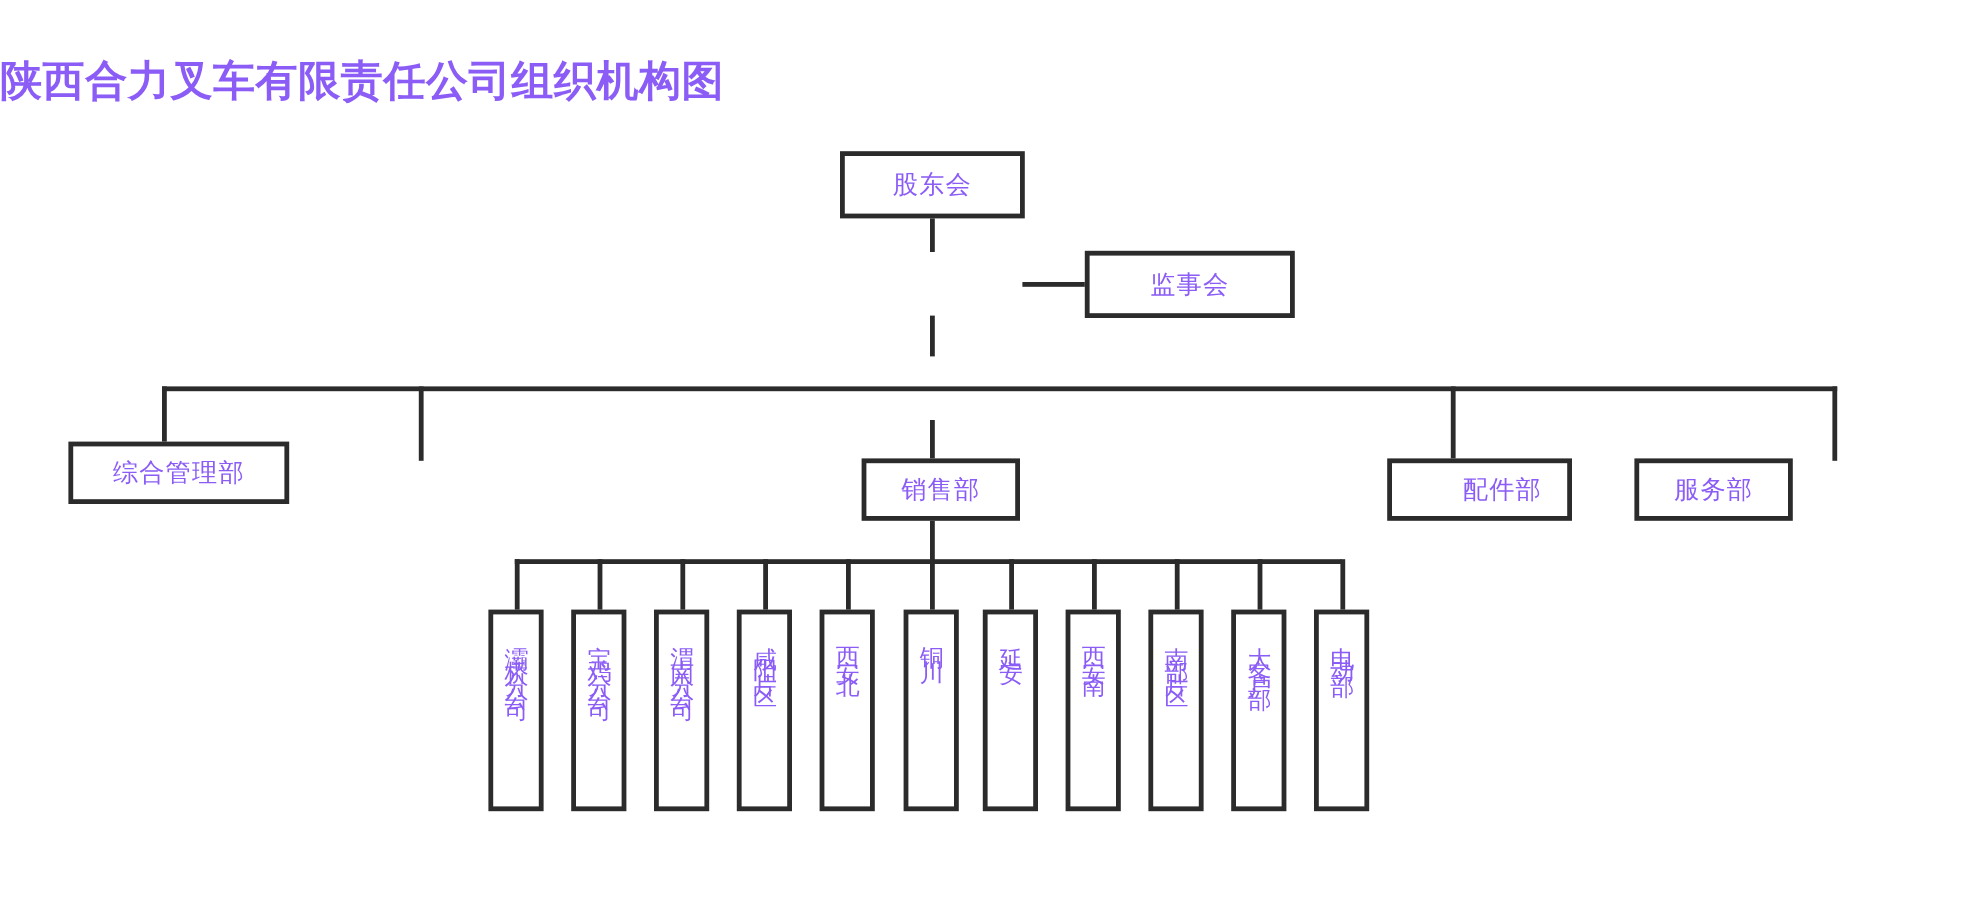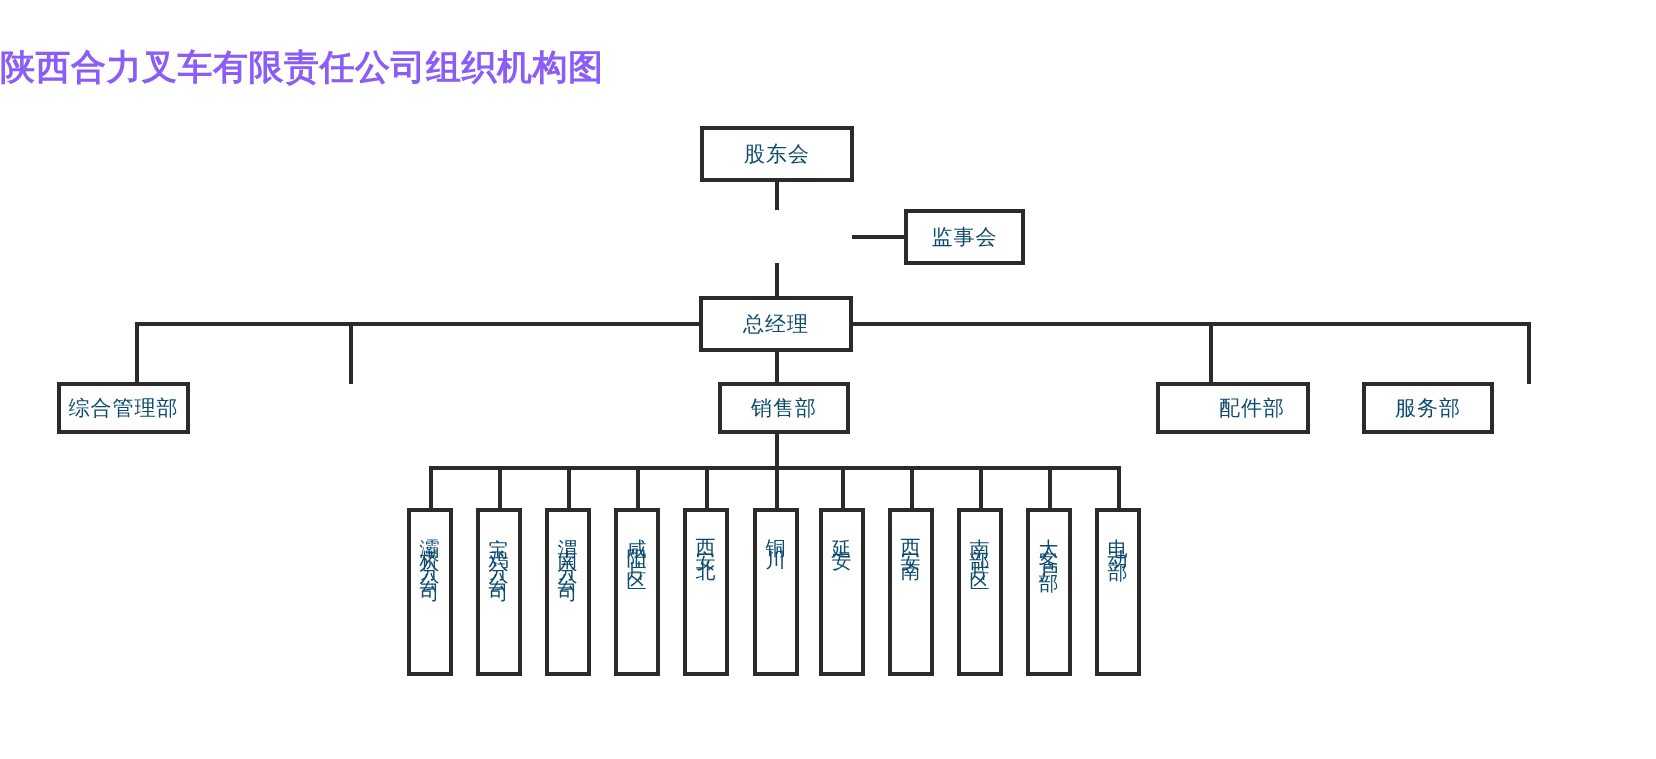--- a/index.html
+++ b/index.html
@@ -40,21 +40,21 @@
     border: 4px solid #2b2b2b;
     background: #ffffff;
     display: flex;
     align-items: center;
     justify-content: center;
     z-index: 3;
   }
   .node .label {
     font-size: 21px;
     line-height: 1.15;
-    color: #0c4a6e;
+    color: #8b5cf6;
     white-space: nowrap;
     letter-spacing: 1px;
   }
 
   
   .node.vert {
     align-items: flex-start;
     padding-top: 11px;
   }
   .node.vert .label {
@@ -84,40 +84,37 @@
 
   <div class="node" style="left:700px; top:126px; width:154px; height:56px;">
     <span class="label">股东会</span>
   </div>
 
   <div class="ln v" style="left:775px; top:180px; height:30px;"></div>
 
 
   <div class="ln h" style="left:852px; top:235px; width:54px;"></div>
 
-  <div class="node" style="left:904px; top:209px; width:121px; height:56px;">
+  <div class="node" style="left:904px; top:209px; width:175px; height:56px;">
     <span class="label">监事会</span>
   </div>
 
   <div class="ln v" style="left:775px; top:263px; height:34px;"></div>
 
-  <div class="node" style="left:699px; top:296px; width:154px; height:56px;">
-    <span class="label">总经理</span>
-  </div>
 
   <div class="ln h" style="left:135px; top:322px; width:1396px;"></div>
 
   <div class="ln v" style="left:135px; top:322px; height:62px;"></div>
   <div class="ln v" style="left:349px; top:322px; height:62px;"></div>
   <div class="ln v" style="left:1209px; top:322px; height:62px;"></div>
   <div class="ln v" style="left:1527px; top:322px; height:62px;"></div>
 
   <div class="ln v" style="left:775px; top:350px; height:34px;"></div>
 
-  <div class="node" style="left:57px; top:382px; width:133px; height:52px;">
+  <div class="node" style="left:57px; top:368px; width:184px; height:52px;">
     <span class="label">综合管理部</span>
   </div>
 
 
   <div class="node" style="left:718px; top:382px; width:132px; height:52px;">
     <span class="label">销售部</span>
   </div>
 
   <div class="node" style="left:1156px; top:382px; width:154px; height:52px;padding-left:38px;">
     <span class="label">配件部</span>

